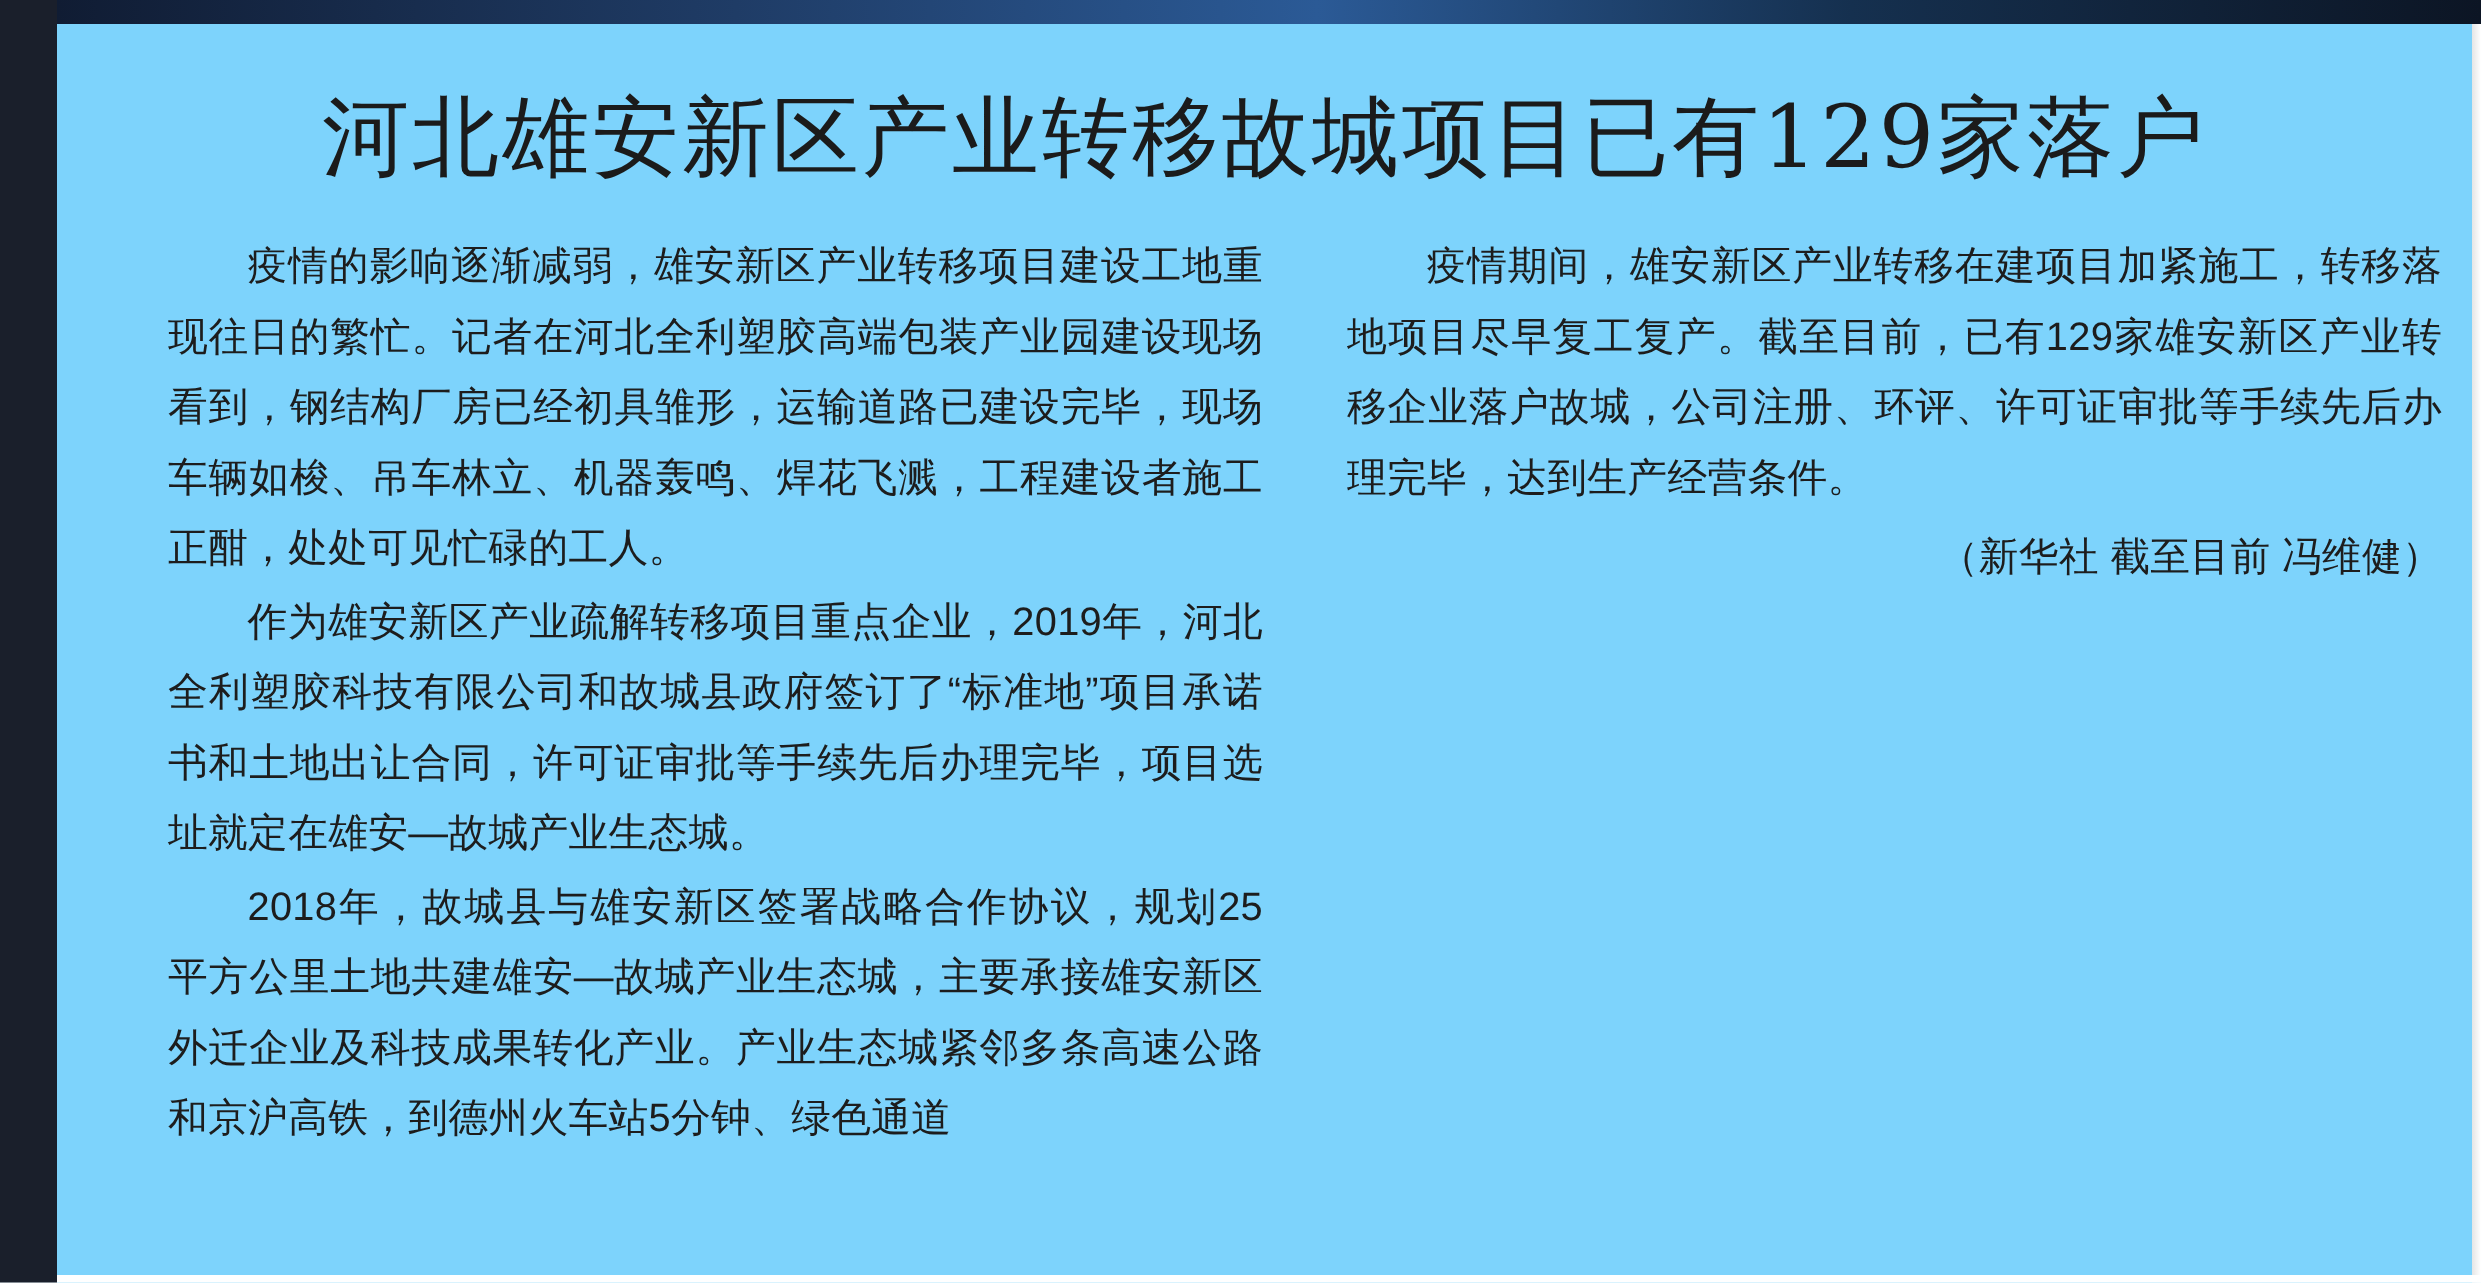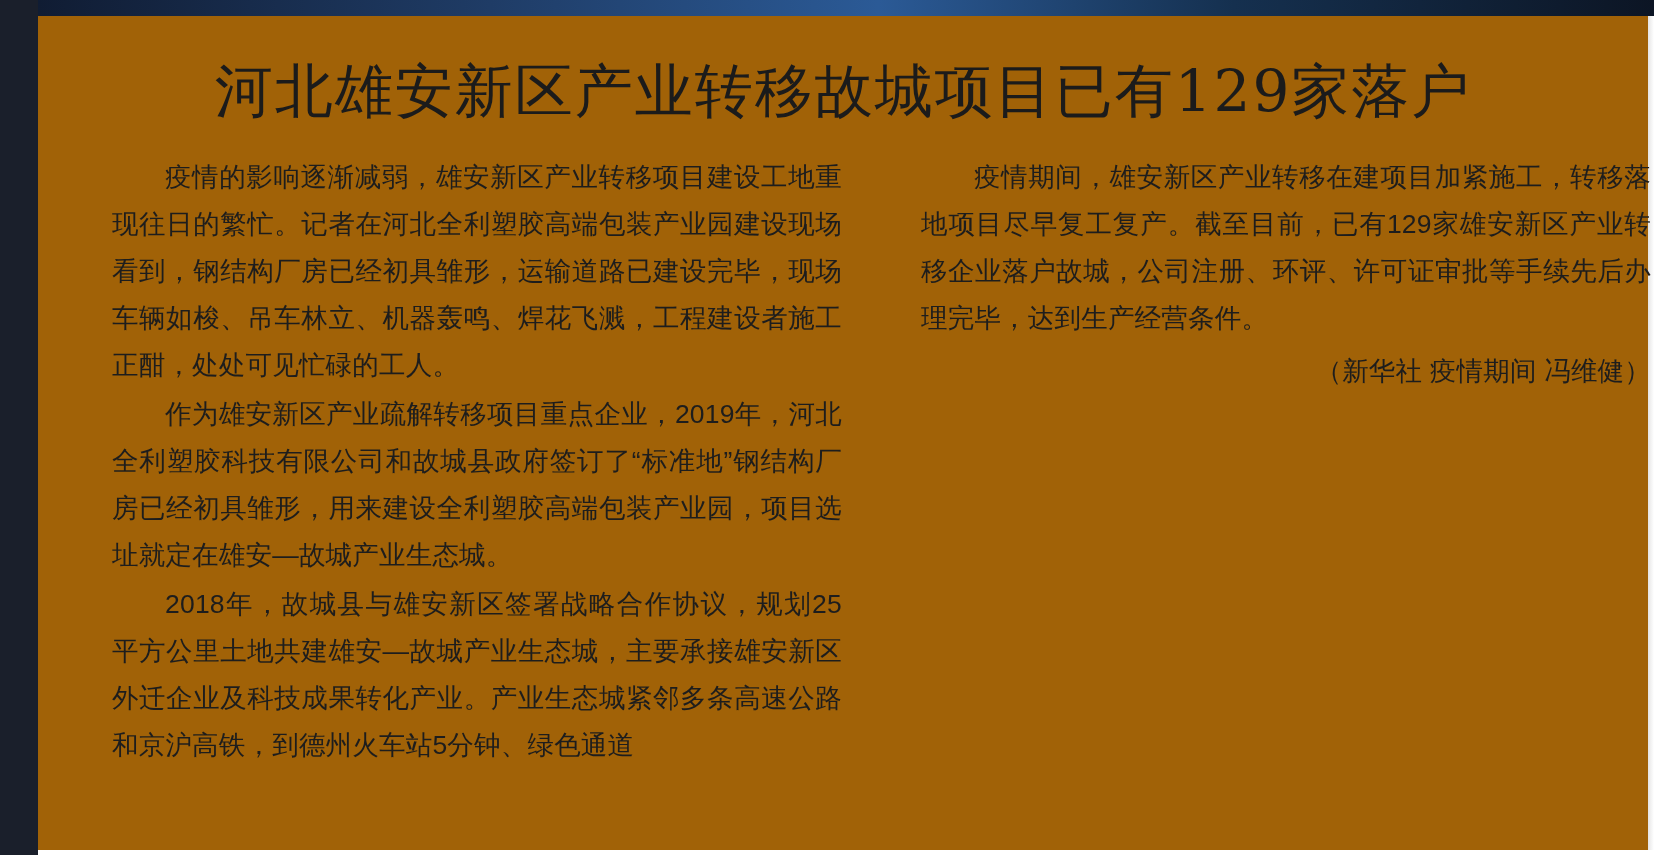--- a/index.html
+++ b/index.html
@@ -54,41 +54,41 @@
     height: 5px;
     background: #ffffff;
   }
 
   .sheet {
     position: absolute;
     left: 38px;
     top: 16px;
     width: 1610px;
     height: 839px;
-    background: #a16207;
+    background: #7dd3fc;
     box-sizing: border-box;
     padding: 0;
   }
 
   .headline {
     margin: 0;
     padding: 44px 60px 0 60px;
     text-align: center;
     font-family: "DejaVu Serif", "Liberation Serif", serif;
     font-weight: 400;
     font-size: 58px;
     line-height: 1.1;
     letter-spacing: 2px;
     color: #1b1b1b;
     white-space: nowrap;
   }
 
   .columns {
     display: flex;
-    gap: 79px;
+    gap: 56px;
     padding: 30px 68px 0 74px;
     box-sizing: border-box;
   }
   .col {
     width: 730px;
     flex: 0 0 730px;
   }
   .col p {
     margin: 0 0 2px 0;
     font-family: "Liberation Sans", "DejaVu Sans", sans-serif;
@@ -118,27 +118,27 @@
   <div class="top-bar"></div>
 
   <div class="sheet">
 
     <h1 class="headline">河北雄安新区产业转移故城项目已有129家落户</h1>
 
     <div class="columns">
 
       <div class="col">
         <p>疫情的影响逐渐减弱，雄安新区产业转移项目建设工地重现往日的繁忙。记者在河北全利塑胶高端包装产业园建设现场看到，钢结构厂房已经初具雏形，运输道路已建设完毕，现场车辆如梭、吊车林立、机器轰鸣、焊花飞溅，工程建设者施工正酣，处处可见忙碌的工人。</p>
-        <p>作为雄安新区产业疏解转移项目重点企业，2019年，河北全利塑胶科技有限公司和故城县政府签订了“标准地”钢结构厂房已经初具雏形，用来建设全利塑胶高端包装产业园，项目选址就定在雄安—故城产业生态城。</p>
+        <p>作为雄安新区产业疏解转移项目重点企业，2019年，河北全利塑胶科技有限公司和故城县政府签订了“标准地”项目承诺书和土地出让合同，许可证审批等手续先后办理完毕，项目选址就定在雄安—故城产业生态城。</p>
         <p>2018年，故城县与雄安新区签署战略合作协议，规划25平方公里土地共建雄安—故城产业生态城，主要承接雄安新区外迁企业及科技成果转化产业。产业生态城紧邻多条高速公路和京沪高铁，到德州火车站5分钟、绿色通道</p>
       </div>
 
       <div class="col">
         <p>疫情期间，雄安新区产业转移在建项目加紧施工，转移落地项目尽早复工复产。截至目前，已有129家雄安新区产业转移企业落户故城，公司注册、环评、许可证审批等手续先后办理完毕，达到生产经营条件。</p>
-        <p class="signature">（新华社 疫情期间 冯维健）</p>
+        <p class="signature">（新华社 截至目前 冯维健）</p>
       </div>
 
     </div>
   </div>
 
   <div class="right-edge"></div>
   <div class="bottom-edge"></div>
 </div>
 
 </body></html>

